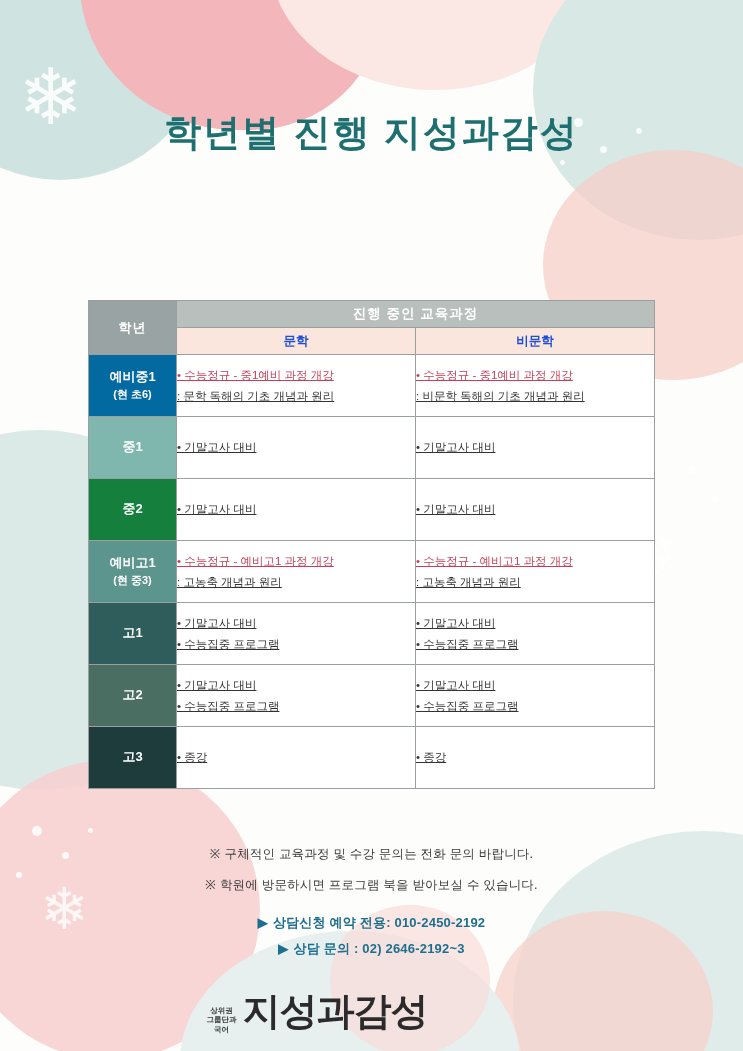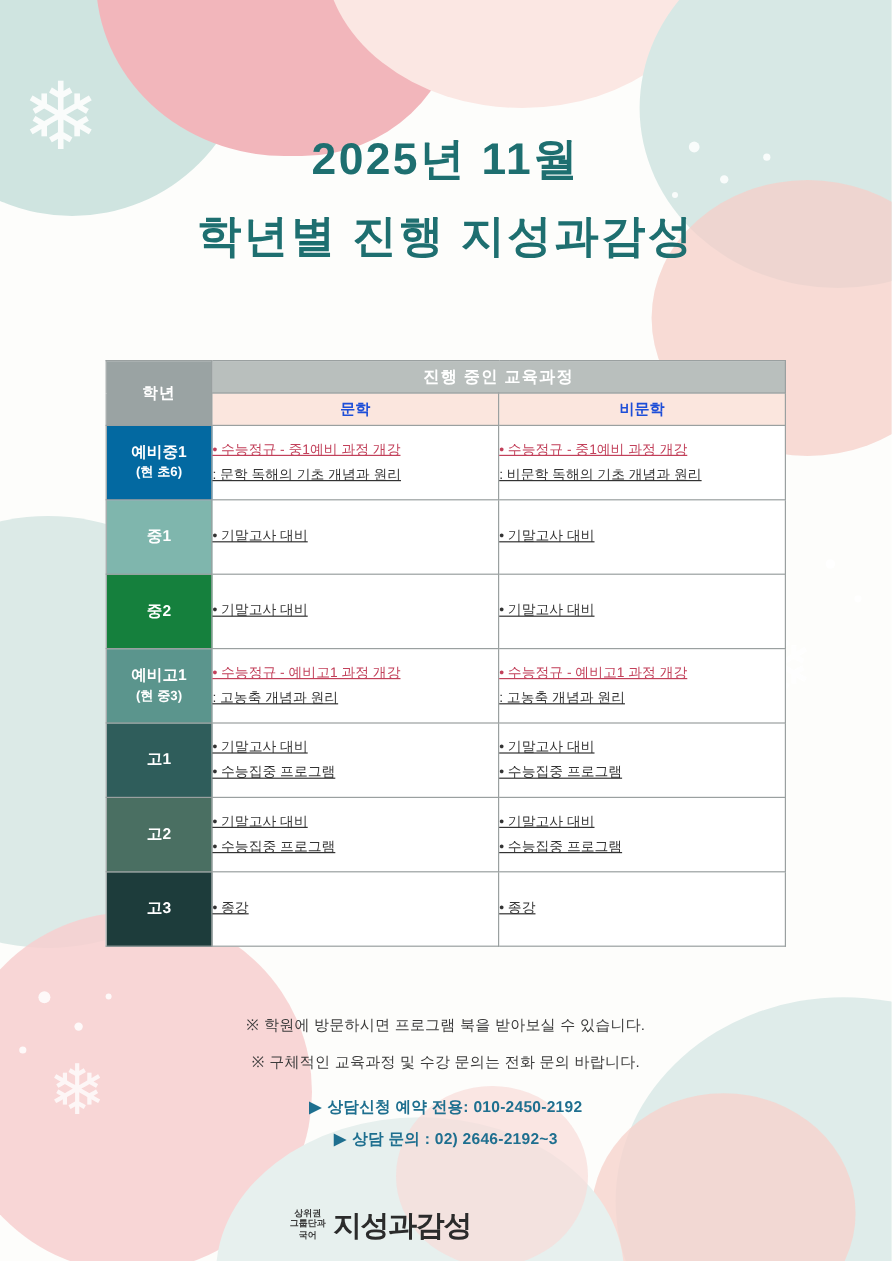--- a/index.html
+++ b/index.html
@@ -196,21 +196,21 @@
   }
   .logo-small {
     font-size: 7.5px;
     line-height: 1.25;
     color: #3a3a3a;
     text-align: center;
     padding-bottom: 3px;
     font-weight: bold;
   }
   .logo-main {
-    font-size: 24px;
+    font-size: 38px;
     font-weight: bold;
     color: #2b2b2b;
     letter-spacing: -1px;
   }
 </style>
 </head>
 <body>
 
 <div class="page">
 
@@ -235,21 +235,20 @@
   <div class="dot" style="left:636px; top:128px; width:6px; height:6px;"></div>
   <div class="dot" style="left:560px; top:160px; width:5px; height:5px;"></div>
   <div class="dot" style="left:32px; top:826px; width:10px; height:10px;"></div>
   <div class="dot" style="left:62px; top:852px; width:7px; height:7px;"></div>
   <div class="dot" style="left:16px; top:872px; width:6px; height:6px;"></div>
   <div class="dot" style="left:88px; top:828px; width:5px; height:5px;"></div>
   <div class="dot" style="left:688px; top:466px; width:8px; height:8px;"></div>
   <div class="dot" style="left:712px; top:496px; width:6px; height:6px;"></div>
 
   <div class="title-wrap">
-    <div class="title-line1">2025년 11월</div>
     <div class="title-line2">학년별 진행 지성과감성</div>
   </div>
 
   <div class="table-wrap">
     <table class="prog">
       <colgroup>
         <col class="col-grade">
         <col class="col-half">
         <col class="col-half">
       </colgroup>
@@ -348,22 +347,22 @@
             <td class="content-cell">
               <div class="ln dark">• 종강</div>
             </td>
           </tr>
         </tbody>
     </table>
   </div>
 
   <div class="notes">
     <div id="notes-list">
+        <div class="note"><span class="star">※</span><span>구체적인 교육과정 및 수강 문의는 전화 문의 바랍니다.</span></div>
         <div class="note"><span class="star">※</span><span>학원에 방문하시면 프로그램 북을 받아보실 수 있습니다.</span></div>
-        <div class="note"><span class="star">※</span><span>구체적인 교육과정 및 수강 문의는 전화 문의 바랍니다.</span></div>
       </div>
     <div class="contact-block" id="contacts-list">
         <div class="contact"><span class="arrow">▶</span><span>상담신청 예약 전용: 010-2450-2192</span></div>
         <div class="contact"><span class="arrow">▶</span><span>상담 문의 : 02) 2646-2192~3</span></div>
       </div>
   </div>
 
   <div class="logo">
     <div class="logo-inner">
       <div class="logo-small">

